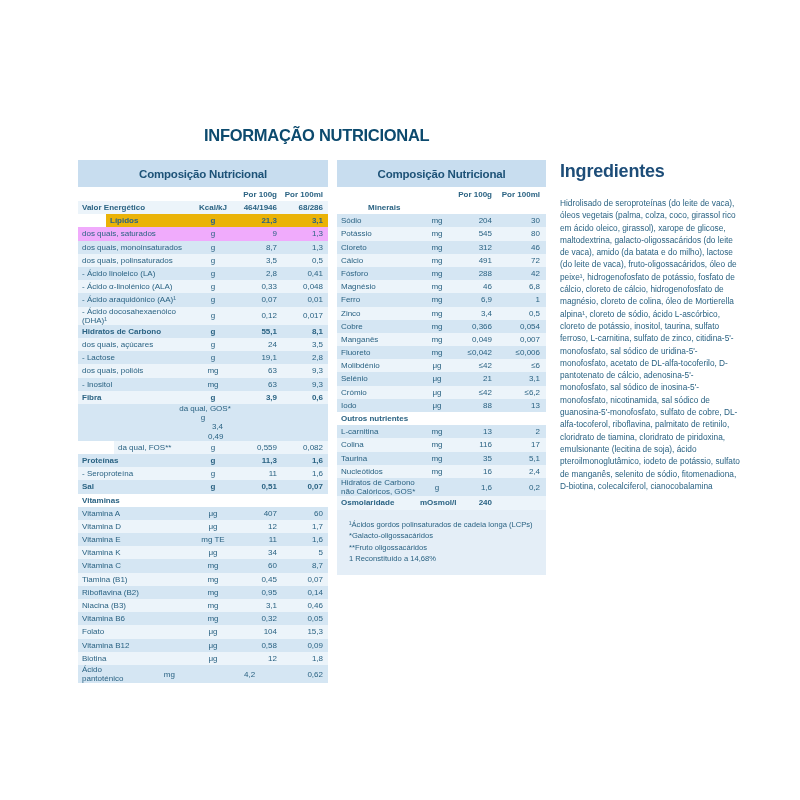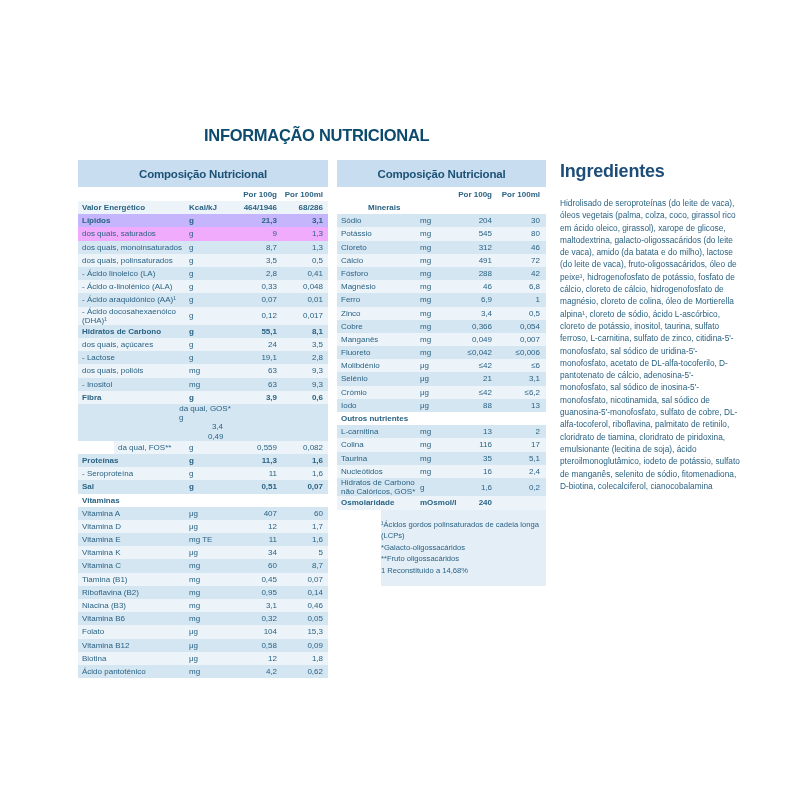--- a/index.html
+++ b/index.html
@@ -9,30 +9,30 @@
               color:#0c4a6e;letter-spacing:-0.3px;}
   .ntable{position:absolute;top:160px;color:#2b6383;}
   #table-left{left:78px;width:250px;}
   #table-right{left:337px;width:209px;}
   .tband{height:27px;background:#c8ddef;display:flex;align-items:center;justify-content:center;}
   .tband span{font-weight:700;font-size:11.5px;color:#1d5277;letter-spacing:-0.2px;}
   .tsub{height:14px;display:flex;align-items:center;font-size:8px;font-weight:700;background:#ffffff;}
   .trow{display:flex;align-items:center;min-height:13.2px;font-size:8px;line-height:1.15;box-sizing:border-box;}
   .trow.bold{font-weight:700;}
   .cell-label{flex:1;padding-left:4px;}
-  .cell-unit{text-align:left;}
+  .cell-unit{text-align:center;}
   .cell-g{text-align:right;}
   .cell-ml{text-align:right;}
   #table-left .cell-unit{width:48px;}
   #table-left .cell-g{width:40px;}
   #table-left .cell-ml{width:46px;padding-right:5px;}
   #table-right .cell-unit{width:34px;}
   #table-right .cell-g{width:38px;}
   #table-right .cell-ml{width:48px;padding-right:6px;}
-  .tfoot{background:#e4eef7;font-size:7.6px;line-height:11.5px;padding:9px 4px 10px 0;color:#2b6383;margin-left:44px;}
+  .tfoot{background:#e4eef7;font-size:7.6px;line-height:11.5px;padding:9px 4px 10px 12px;color:#2b6383;}
   .ingredients{position:absolute;left:560px;top:161px;width:180px;color:#2b6383;}
   .ingredients h2{margin:0 0 15px 0;font-size:18px;font-weight:700;color:#1d4d78;letter-spacing:-0.2px;}
   .ingredients p{margin:0;font-size:8.3px;line-height:12.3px;}
 </style>
 </head>
 <body>
 
 <div class="page">
 
   <h1 class="page-title">INFORMAÇÃO NUTRICIONAL</h1>
@@ -47,21 +47,21 @@
       <span class="cell-g">Por 100g</span>
       <span class="cell-ml">Por 100ml</span>
     </div>
     <div class="trows">
         <div class="trow bold" style="background: rgb(236, 244, 250);">
           <span class="cell-label">Valor Energético</span>
           <span class="cell-unit">Kcal/kJ</span>
           <span class="cell-g">464/1946</span>
           <span class="cell-ml">68/286</span>
         </div>
-        <div class="trow bold" style="background: #c4b5fd;">
+        <div class="trow bold" style="background: #eab308; margin-left: 28px;">
           <span class="cell-label">Lípidos</span>
           <span class="cell-unit">g</span>
           <span class="cell-g">21,3</span>
           <span class="cell-ml">3,1</span>
         </div>
         <div class="trow" style="background: #f0abfc;">
           <span class="cell-label">dos quais, saturados</span>
           <span class="cell-unit">g</span>
           <span class="cell-g">9</span>
           <span class="cell-ml">1,3</span>
@@ -239,21 +239,21 @@
           <span class="cell-unit">μg</span>
           <span class="cell-g">0,58</span>
           <span class="cell-ml">0,09</span>
         </div>
         <div class="trow" style="background: rgb(236, 244, 250);">
           <span class="cell-label">Biotina</span>
           <span class="cell-unit">μg</span>
           <span class="cell-g">12</span>
           <span class="cell-ml">1,8</span>
         </div>
-        <div class="trow" style="background: rgb(213, 230, 243);">
+        <div class="trow" style="background: rgb(213, 230, 243); gap: 22px;">
           <span class="cell-label">Ácido pantoténico</span>
           <span class="cell-unit">mg</span>
           <span class="cell-g">4,2</span>
           <span class="cell-ml">0,62</span>
         </div>
       </div>
   </section>
 
   <section class="ntable" id="table-right">
     <div class="tband">

